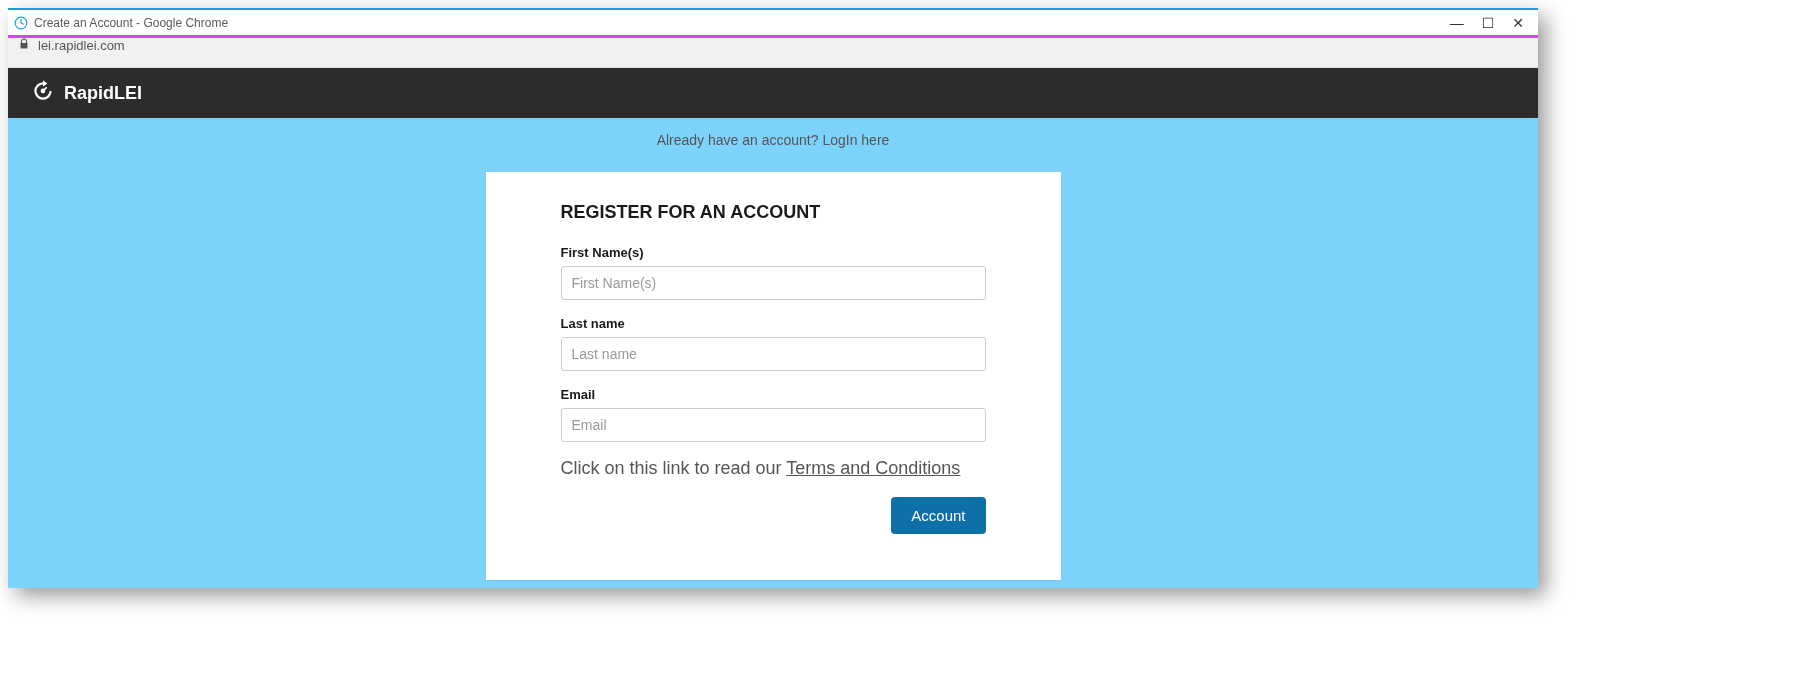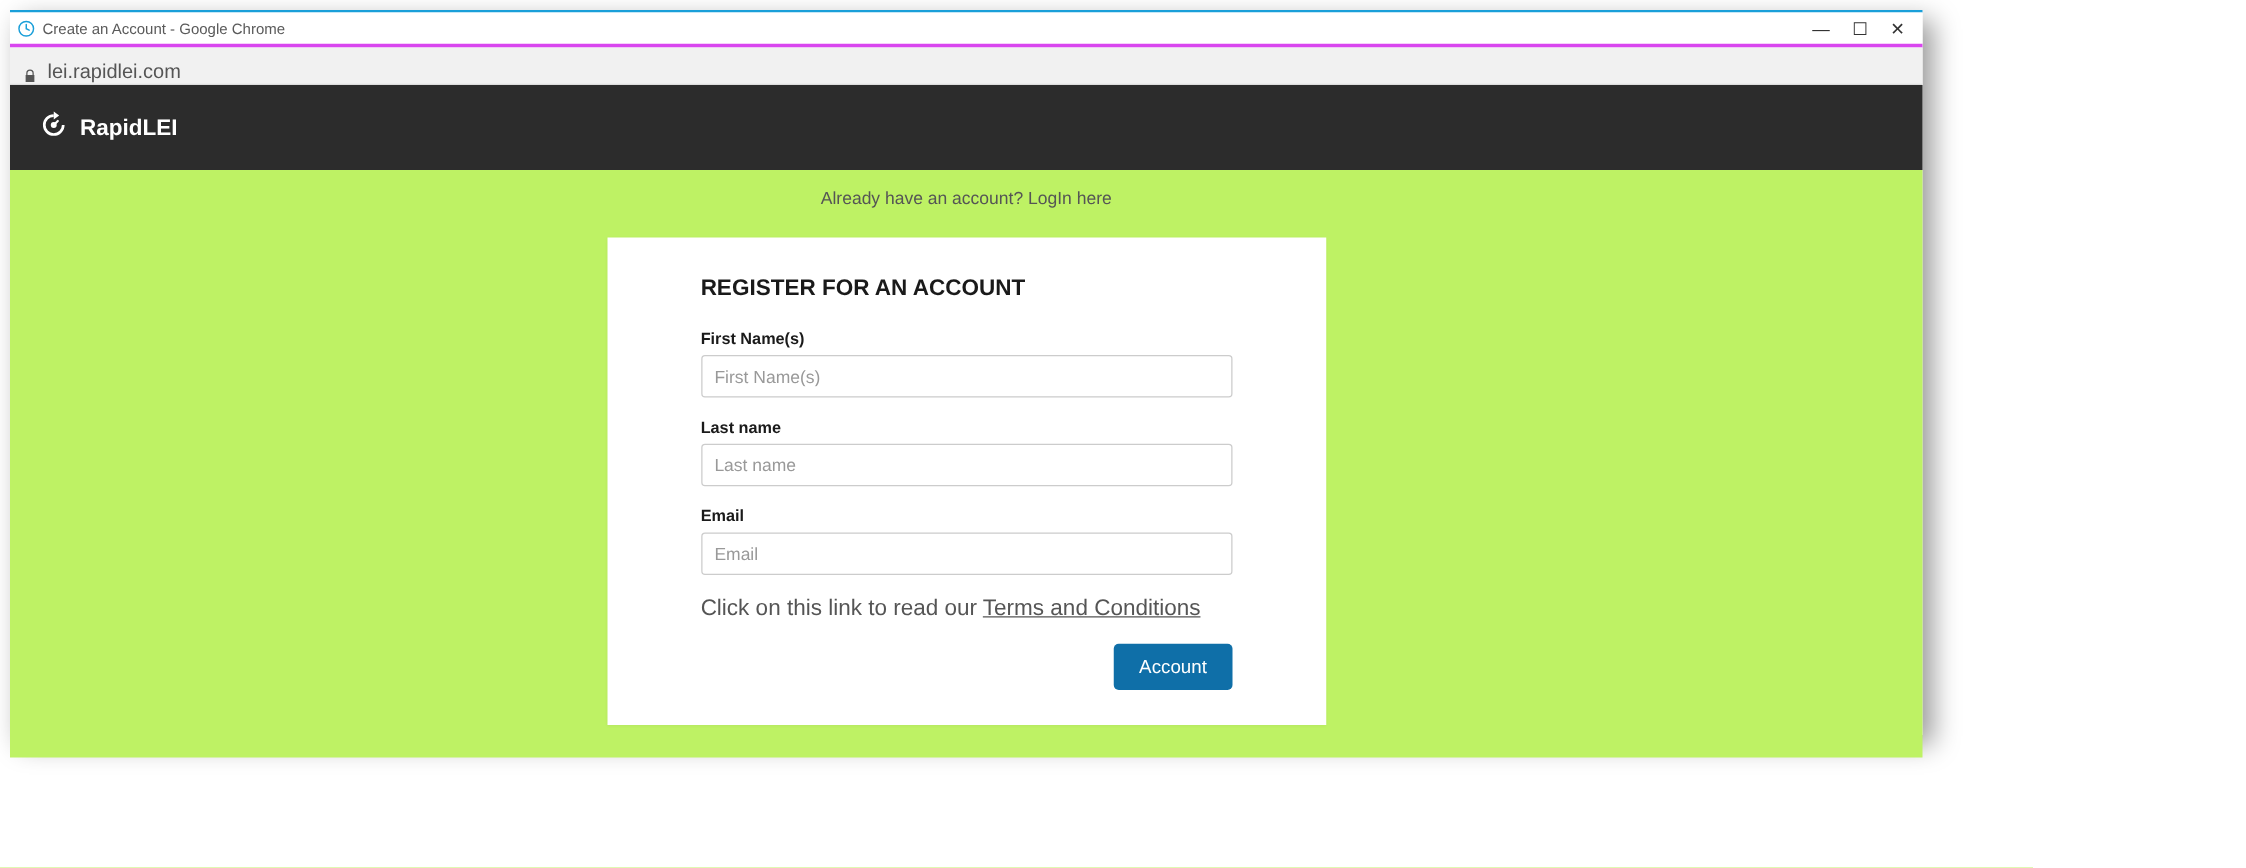--- a/index.html
+++ b/index.html
@@ -53,70 +53,70 @@
     .window-controls span {
       font-size: 14px;
       color: #333;
       font-family: "Segoe UI", sans-serif;
       cursor: pointer;
     }
     .address-bar {
       height: 30px;
       background: #f1f1f1;
       display: flex;
-      align-items: flex-end;
+      align-items: flex-start;
       padding: 0 10px;
-      font-size: 16px;
+      font-size: 13px;
       color: #555;
       border-bottom: 1px solid #ddd;
     }
     .address-bar .lock-icon {
       margin-right: 8px;
       display: inline-flex;
     }
     .app-header {
-      height: 68px;
+      height: 50px;
       background: #2c2c2c;
       display: flex;
       align-items: center;
       padding: 0 22px;
     }
     .logo-wrap {
       display: flex;
       align-items: center;
       gap: 8px;
       color: #fff;
     }
     .logo-text {
       font-size: 18px;
       font-weight: bold;
       color: #fff;
     }
     .content-area {
-      background: #bef264;
+      background: #7dd3fc;
       height: calc(100% - 108px);
       width: 100%;
       position: relative;
       padding-top: 14px;
     }
     .login-prompt {
       text-align: center;
       font-size: 14px;
       color: #555;
       margin-bottom: 24px;
     }
     .login-prompt a {
       color: #555;
       text-decoration: none;
     }
     .form-card {
       width: 575px;
       background: #fff;
       margin: 0 auto;
-      padding: 30px 75px 28px 75px;
+      padding: 30px 75px 46px 75px;
       box-shadow: 0 1px 3px rgba(0,0,0,0.06);
     }
     .form-title {
       font-size: 18px;
       font-weight: bold;
       color: #1a1a1a;
       margin-bottom: 22px;
     }
     .form-group {
       margin-bottom: 16px;

